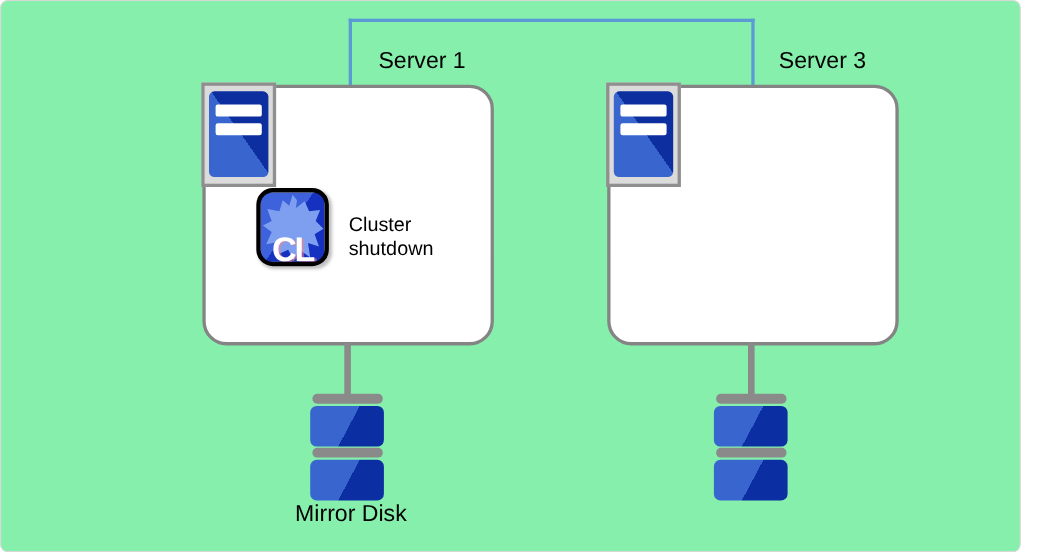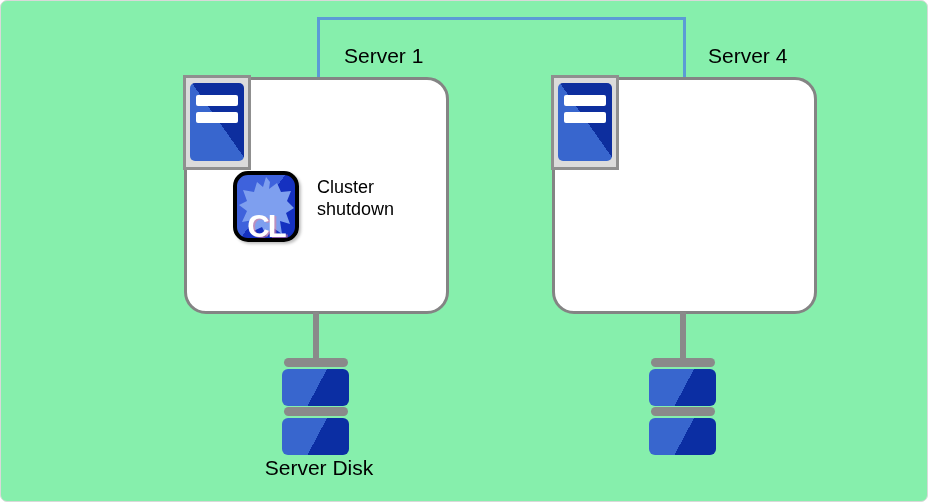--- a/index.html
+++ b/index.html
@@ -50,21 +50,21 @@
     overflow:hidden;
   }
   .cl-splat { position:absolute; left:0; top:0; width:100%; height:100%; }
   .cl-text {
     position:absolute; inset:0; display:flex; align-items:center; justify-content:center;
     font-size:31px; font-weight:bold; letter-spacing:-2px; color:#ffffff;
     text-shadow:2px 1px 0 rgba(236,130,150,0.55);
     margin-top:40px;
   }
   .status-text {
-    position:absolute; left:134px; top:101px; width:112px;
+    position:absolute; left:134px; top:118px; width:112px;
     font-size:18px; line-height:22px;
   }
 
   
   .disk-group { position:absolute; top:311px; width:67px; height:142px; }
   #disk1-group { left:281px; }
   #disk2-group { left:648px; }
   .disk-line { position:absolute; left:31px; top:0; width:6px; height:50px; background:#8A8A8A; }
   .disk-cap { position:absolute; left:2px; width:64px; height:9px; border-radius:4.5px; background:#8A8A8A; }
   .disk-cap.c1 { top:46px; }
@@ -81,21 +81,21 @@
   }
 </style>
 </head>
 <body>
 
 <div class="canvas">
 
   <div class="hb-link"></div>
 
   <div class="server-label" id="server1-label">Server 1</div>
-  <div class="server-label" id="server2-label">Server 4</div>
+  <div class="server-label" id="server2-label">Server 3</div>
 
   <div class="server-group" id="server1-group">
     <div class="server-box"></div>
 
     <div class="icon-frame">
       <div class="tower">
         <div class="tower-bar b1"></div>
         <div class="tower-bar b2"></div>
       </div>
     </div>
@@ -130,15 +130,15 @@
   </div>
 
   <div class="disk-group" id="disk2-group">
     <div class="disk-line"></div>
     <div class="disk-cap c1"></div>
     <div class="disk-platter p1"></div>
     <div class="disk-cap c2"></div>
     <div class="disk-platter p2"></div>
   </div>
 
-  <div class="disk-label">Server Disk</div>
+  <div class="disk-label">Mirror Disk</div>
 
 </div>
 
 </body></html>

